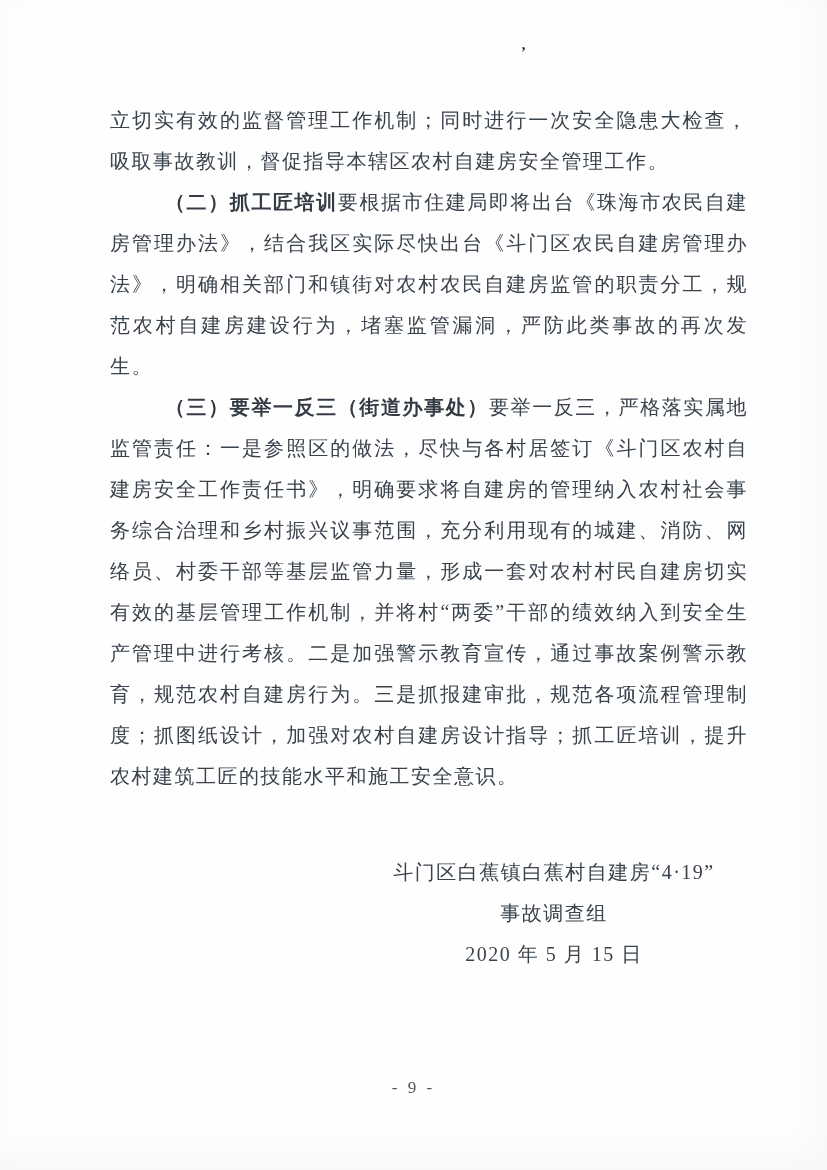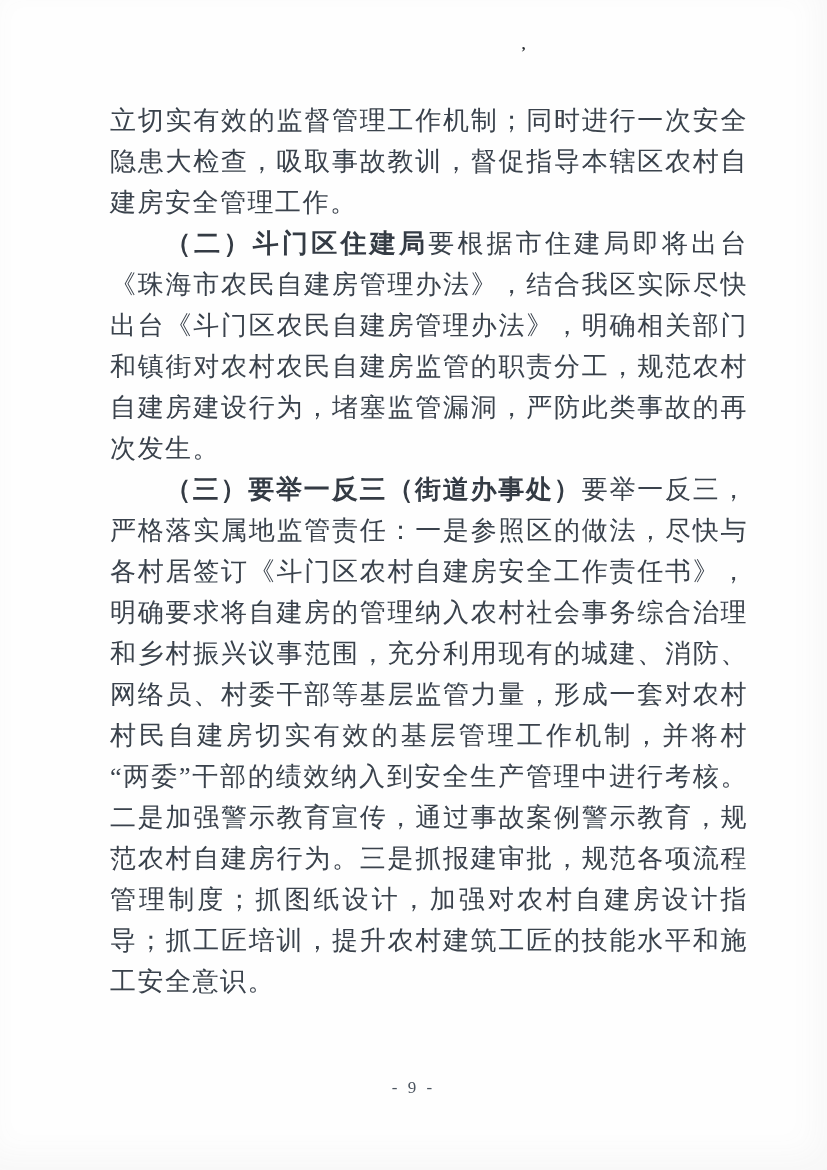--- a/index.html
+++ b/index.html
@@ -14,21 +14,21 @@
     background: #fefefe;
     overflow: hidden;
     font-family: "Liberation Serif", serif;
     box-shadow: inset -10px -14px 30px rgba(120,120,120,0.05);
   }
   .doc-body {
     position: absolute;
     left: 110px;
     top: 100px;
     width: 638px;
-    font-size: 26px;
+    font-size: 20px;
     line-height: 41px;
     letter-spacing: 1.5px;
     text-align: justify;
     text-justify: inter-character;
     color: #3a424c;
   }
   .para {
     margin: 0;
     padding: 0;
   }
@@ -72,22 +72,27 @@
 <body>
 
 <div class="page">
 
   <span class="speck">’</span>
 
   <div class="doc-body">
 
     <p class="para"><span>立切实有效的监督管理工作机制；同时进行一次安全隐患大检查，吸取事故教训，督促指导本辖区农村自建房安全管理工作。</span></p>
 
-    <p class="para indent"><span class="seg-bold">（二）斗门区住建局</span><span>要根据市住建局即将出台《珠海市农民自建房管理办法》，结合我区实际尽快出台《斗门区农民自建房管理办法》，明确相关部门和镇街对农村农民自建房监管的职责分工，规范农村自建房建设行为，堵塞监管漏洞，严防此类事故的再次发生。</span></p>
+    <p class="para indent"><span class="seg-bold">（二）抓工匠培训</span><span>要根据市住建局即将出台《珠海市农民自建房管理办法》，结合我区实际尽快出台《斗门区农民自建房管理办法》，明确相关部门和镇街对农村农民自建房监管的职责分工，规范农村自建房建设行为，堵塞监管漏洞，严防此类事故的再次发生。</span></p>
 
     <p class="para indent"><span class="seg-bold">（三）要举一反三（街道办事处）</span><span>要举一反三，严格落实属地监管责任：一是参照区的做法，尽快与各村居签订《斗门区农村自建房安全工作责任书》，明确要求将自建房的管理纳入农村社会事务综合治理和乡村振兴议事范围，充分利用现有的城建、消防、网络员、村委干部等基层监管力量，形成一套对农村村民自建房切实有效的基层管理工作机制，并将村“两委”干部的绩效纳入到安全生产管理中进行考核。二是加强警示教育宣传，通过事故案例警示教育，规范农村自建房行为。三是抓报建审批，规范各项流程管理制度；抓图纸设计，加强对农村自建房设计指导；抓工匠培训，提升农村建筑工匠的技能水平和施工安全意识。</span></p>
 
+    <div class="signature">
+      <div class="sig-line">斗门区白蕉镇白蕉村自建房“4·19”</div>
+      <div class="sig-line">事故调查组</div>
+      <div class="sig-line">2020 年 5 月 15 日</div>
+    </div>
 
   </div>
 
   <div class="page-footer">- 9 -</div>
 
 </div>
 
 </body></html>

